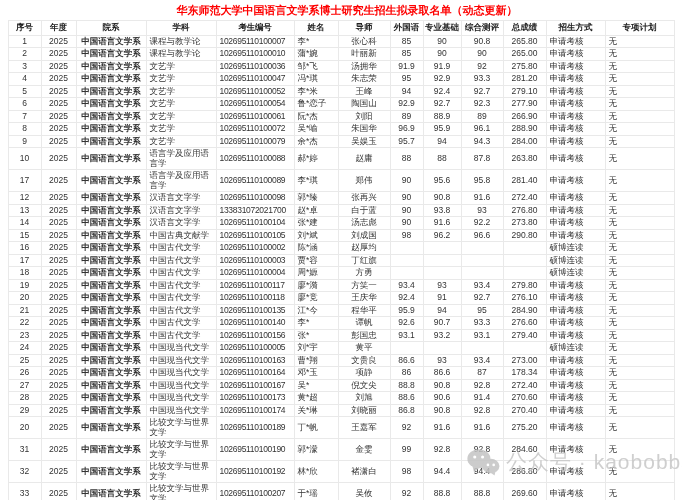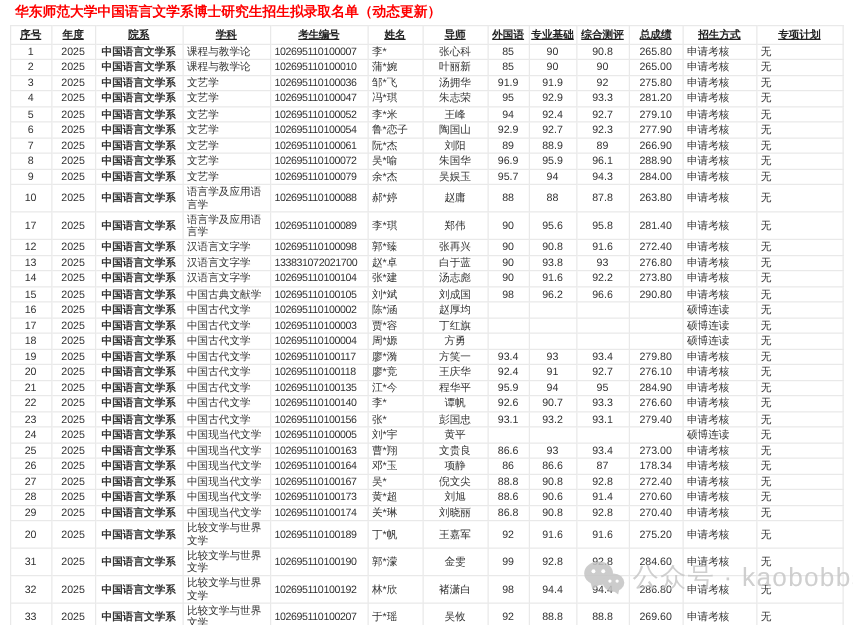--- a/index.html
+++ b/index.html
@@ -4,20 +4,21 @@
 <style>
   * { box-sizing: border-box; margin: 0; padding: 0; }
   html, body {
     width: 682px; height: 500px;
     background: #ffffff;
     font-family: "Liberation Sans", sans-serif;
     overflow: hidden;
     position: relative;
   }
   .page-title {
+    text-align: center;
     color: #fe0000;
     font-weight: bold;
     font-size: 11px;
     line-height: 13px;
     padding: 4px 0 3px 12px;
   }
   table.admission {
     border-collapse: collapse;
     table-layout: fixed;
     width: 666px;
@@ -32,21 +33,20 @@
     vertical-align: middle;
     overflow: hidden;
     word-break: break-all;
   }
   table.admission th {
     color: #222222;
     font-weight: bold;
     text-align: center;
     white-space: nowrap;
     padding: 2px 1px;
-    text-decoration: underline;
   }
   
   .c0 { width: 33px; text-align: center; }
   .c1 { width: 35px; text-align: center; }
   .c2 { width: 70px; text-align: center; white-space: nowrap; font-weight: bold; }
   .c3 { width: 70px; text-align: left; }
   .c4 { width: 78px; text-align: left; font-size: 8px; letter-spacing: -0.3px; white-space: nowrap; }
   .c5 { width: 44px; text-align: left; white-space: nowrap; }
   .c6 { width: 52px; text-align: center; white-space: nowrap; }
   .c7 { width: 33px; text-align: center; }

